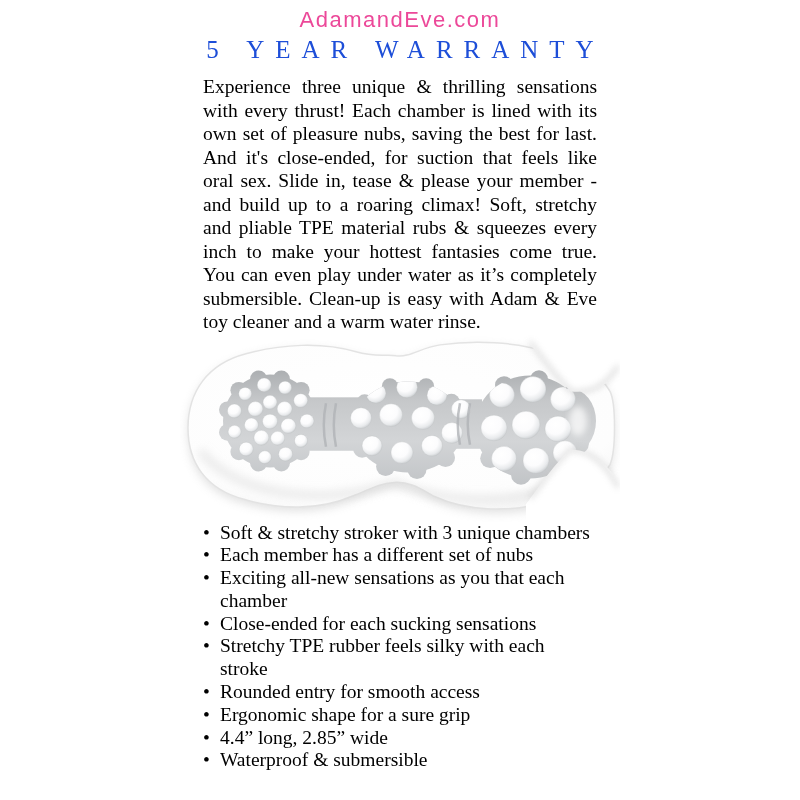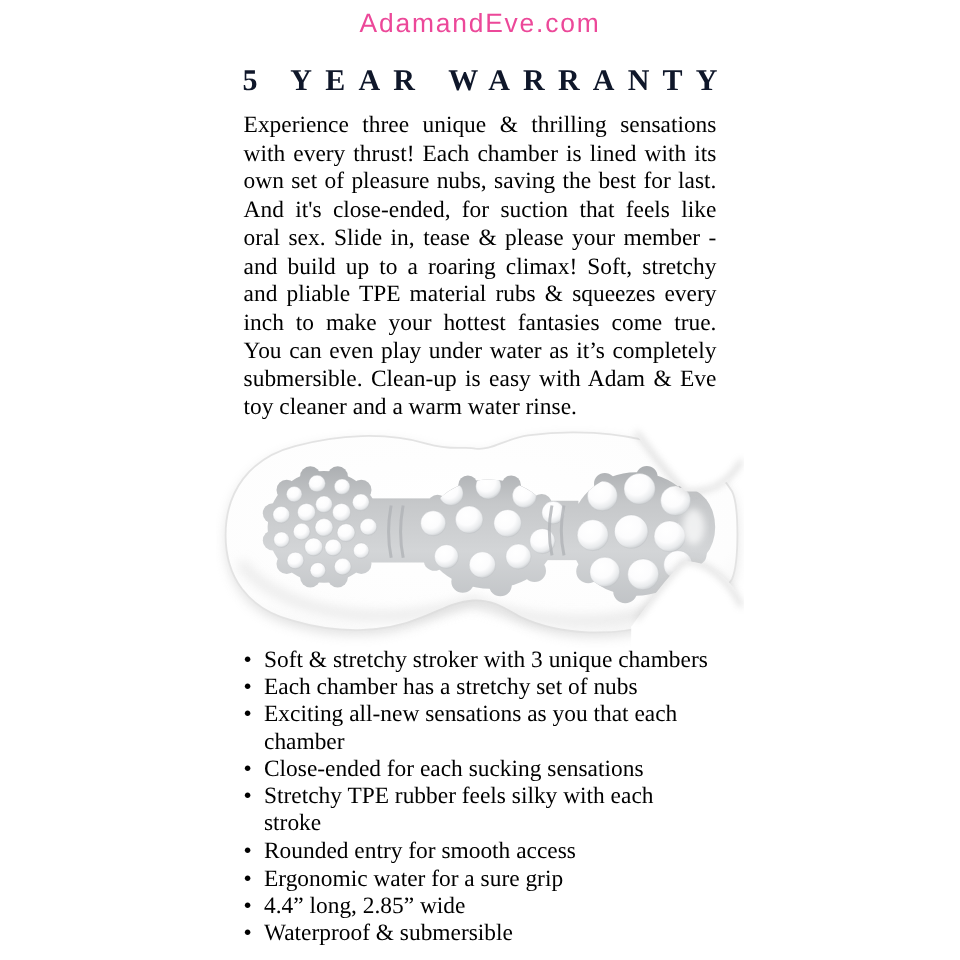--- a/index.html
+++ b/index.html
@@ -18,28 +18,28 @@
   .site-title {
     padding-top:7px;
     text-align:center;
     font-family:"Liberation Sans", sans-serif;
     font-size:22px;
     font-weight:400;
     letter-spacing:1.5px;
     color:#ec4899;
   }
   .warranty-heading {
-    margin-top:21px;
+    margin-top:3px;
     text-align:center;
     font-size:25px;
-    font-weight:700;
+    font-weight:400;
     letter-spacing:11px;
     text-indent:11px;
     white-space:nowrap;
-    color:#0f172a;
+    color:#1d4ed8;
   }
   .description {
     width:394px;
     margin:11px auto 0;
     font-size:19.5px;
     line-height:23.5px;
     text-align:justify;
     font-family:Liberation Serif, serif;
   }
   .figure {
@@ -215,21 +215,21 @@
 
   <ul class="features">
 
       <li class="feature-item">
         <span class="bullet">•</span>
         <span class="feature-text">Soft &amp; stretchy stroker with 3 unique chambers</span>
       </li>
 
       <li class="feature-item">
         <span class="bullet">•</span>
-        <span class="feature-text">Each chamber has a stretchy set of nubs</span>
+        <span class="feature-text">Each member has a different set of nubs</span>
       </li>
 
       <li class="feature-item">
         <span class="bullet">•</span>
         <span class="feature-text">Exciting all-new sensations as you that each chamber</span>
       </li>
 
       <li class="feature-item">
         <span class="bullet">•</span>
         <span class="feature-text">Close-ended for each sucking sensations</span>
@@ -240,21 +240,21 @@
         <span class="feature-text">Stretchy TPE rubber feels silky with each stroke</span>
       </li>
 
       <li class="feature-item">
         <span class="bullet">•</span>
         <span class="feature-text">Rounded entry for smooth access</span>
       </li>
 
       <li class="feature-item">
         <span class="bullet">•</span>
-        <span class="feature-text">Ergonomic water for a sure grip</span>
+        <span class="feature-text">Ergonomic shape for a sure grip</span>
       </li>
 
       <li class="feature-item">
         <span class="bullet">•</span>
         <span class="feature-text">4.4” long, 2.85” wide</span>
       </li>
 
       <li class="feature-item">
         <span class="bullet">•</span>
         <span class="feature-text">Waterproof &amp; submersible</span>

